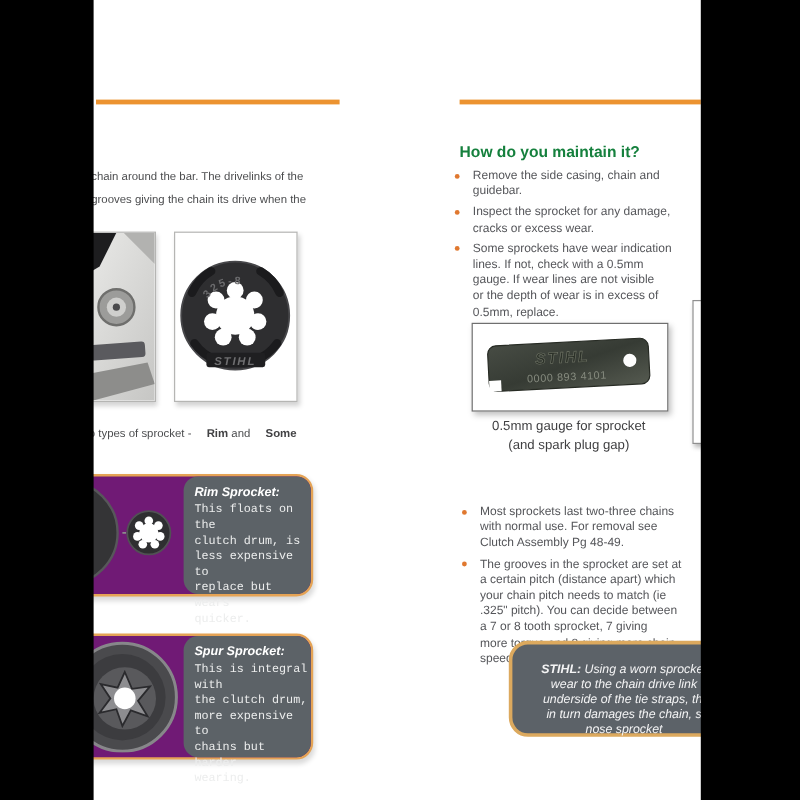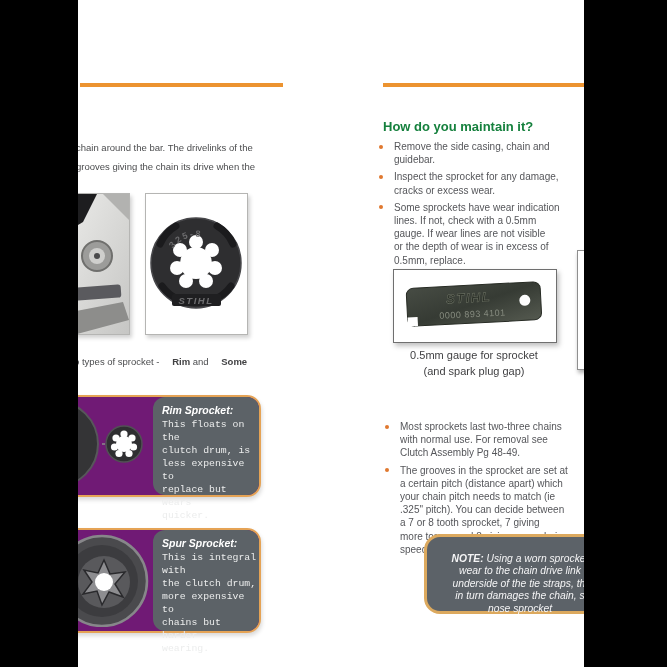--- a/index.html
+++ b/index.html
@@ -213,21 +213,21 @@
 a certain pitch (distance apart) which
 your chain pitch needs to match (ie
 .325" pitch). You can decide between
 a 7 or 8 tooth sprocket, 7 giving
 more torque and 8 giving more chain
 speed.</div>
 </div>
 
 <div id="note-box">
   <div class="note-text">
-    <span class="b">NOTE:</span><span> Using a worn sprocket
+    <span class="b">STIHL:</span><span> Using a worn sprocket
 wear to the chain drive link
 underside of the tie straps, thi
 in turn damages the chain, s
 nose sprocket</span>
   </div>
 </div>
 
 <div id="strip-left" class="strip"></div>
 <div id="strip-right" class="strip"></div>
 

